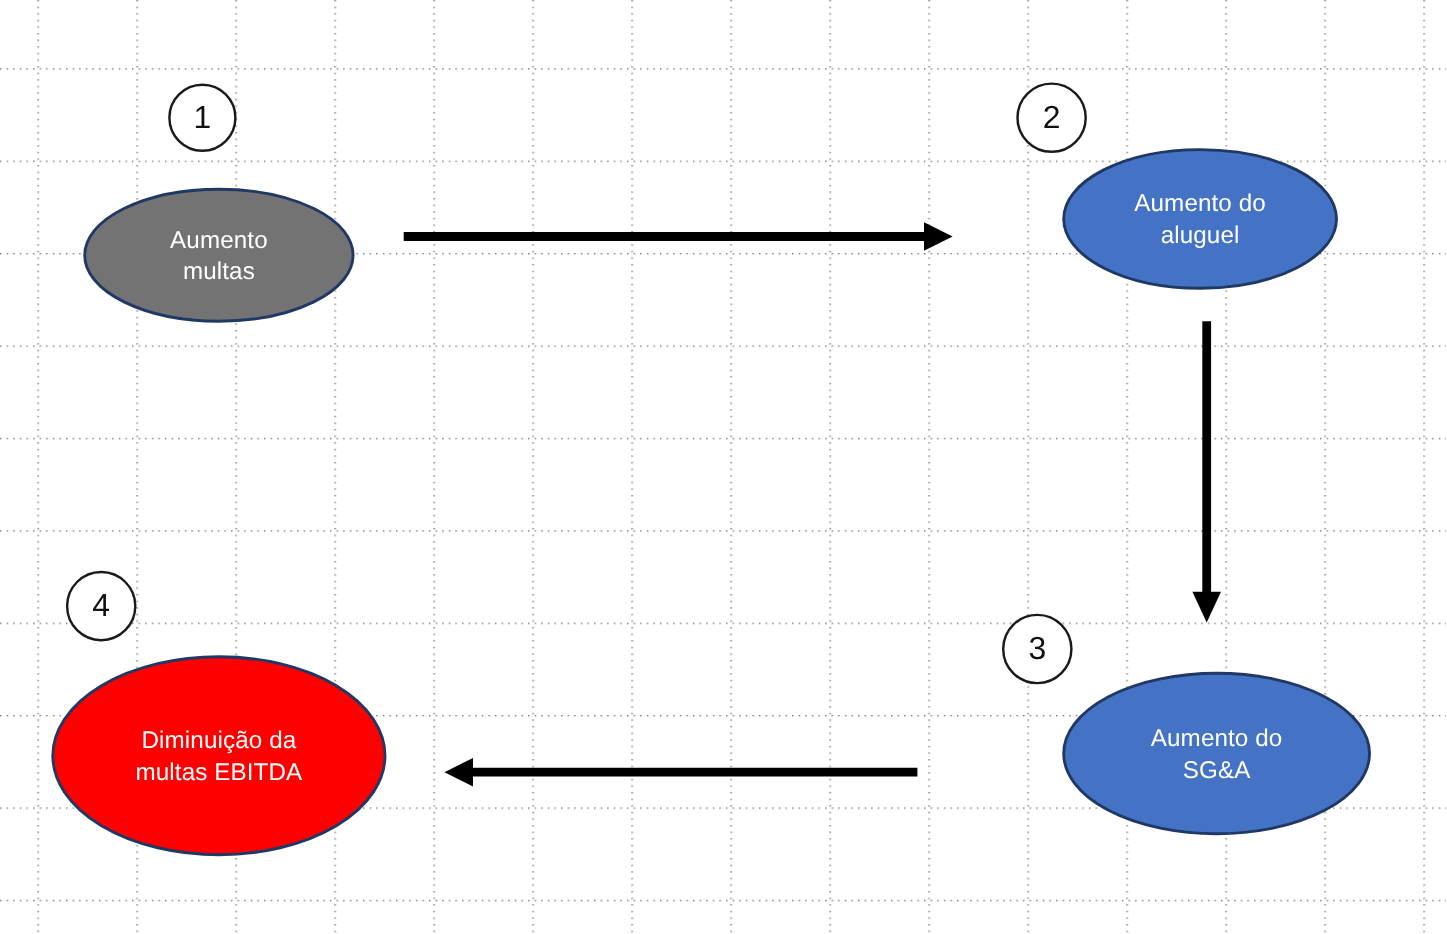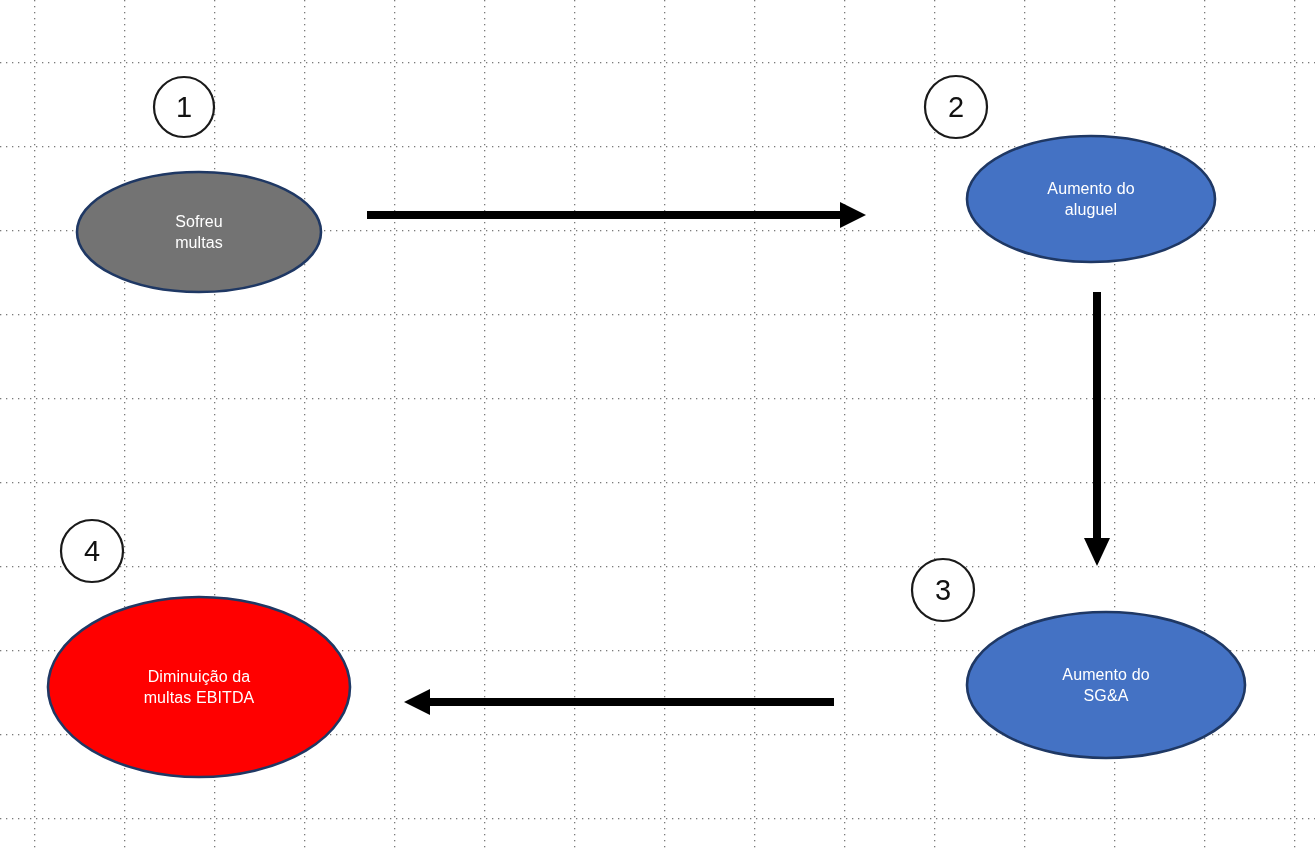--- a/index.html
+++ b/index.html
@@ -32,21 +32,21 @@
     left: 0;
     top: 0;
   }
   .node-label {
     position: absolute;
     display: flex;
     align-items: center;
     justify-content: center;
     text-align: center;
     color: #ffffff;
-    font-size: 16px;
+    font-size: 22px;
     line-height: 1.32;
     letter-spacing: 0.1px;
     pointer-events: none;
     white-space: pre-line;
   }
   .badge-label {
     position: absolute;
     display: flex;
     align-items: center;
     justify-content: center;
@@ -99,21 +99,21 @@
       <line x1="834" y1="702" x2="420" y2="702" stroke="#000000" stroke-width="8"></line>
       <polygon points="404,702 430,689 430,715" fill="#000000"></polygon>
     </g>
 
     <circle cx="184" cy="107" r="30" fill="#FFFFFF" stroke="#1A1A1A" stroke-width="2.2"></circle>
     <circle cx="956" cy="107" r="31" fill="#FFFFFF" stroke="#1A1A1A" stroke-width="2.2"></circle>
     <circle cx="943" cy="590" r="31" fill="#FFFFFF" stroke="#1A1A1A" stroke-width="2.2"></circle>
     <circle cx="92" cy="551" r="31" fill="#FFFFFF" stroke="#1A1A1A" stroke-width="2.2"></circle>
   </svg>
 
-  <div class="node-label" style="left:77px; top:172px; width:244px; height:120px;">Sofreu
+  <div class="node-label" style="left:77px; top:172px; width:244px; height:120px;">Aumento
 multas</div>
 
   <div class="node-label" style="left:967px; top:136px; width:248px; height:126px;">Aumento do
 aluguel</div>
 
   <div class="node-label" style="left:967px; top:612px; width:278px; height:146px;">Aumento do
 SG&amp;A</div>
 
   <div class="node-label" style="left:48px; top:597px; width:302px; height:180px;">Diminuição da
 multas EBITDA</div>

